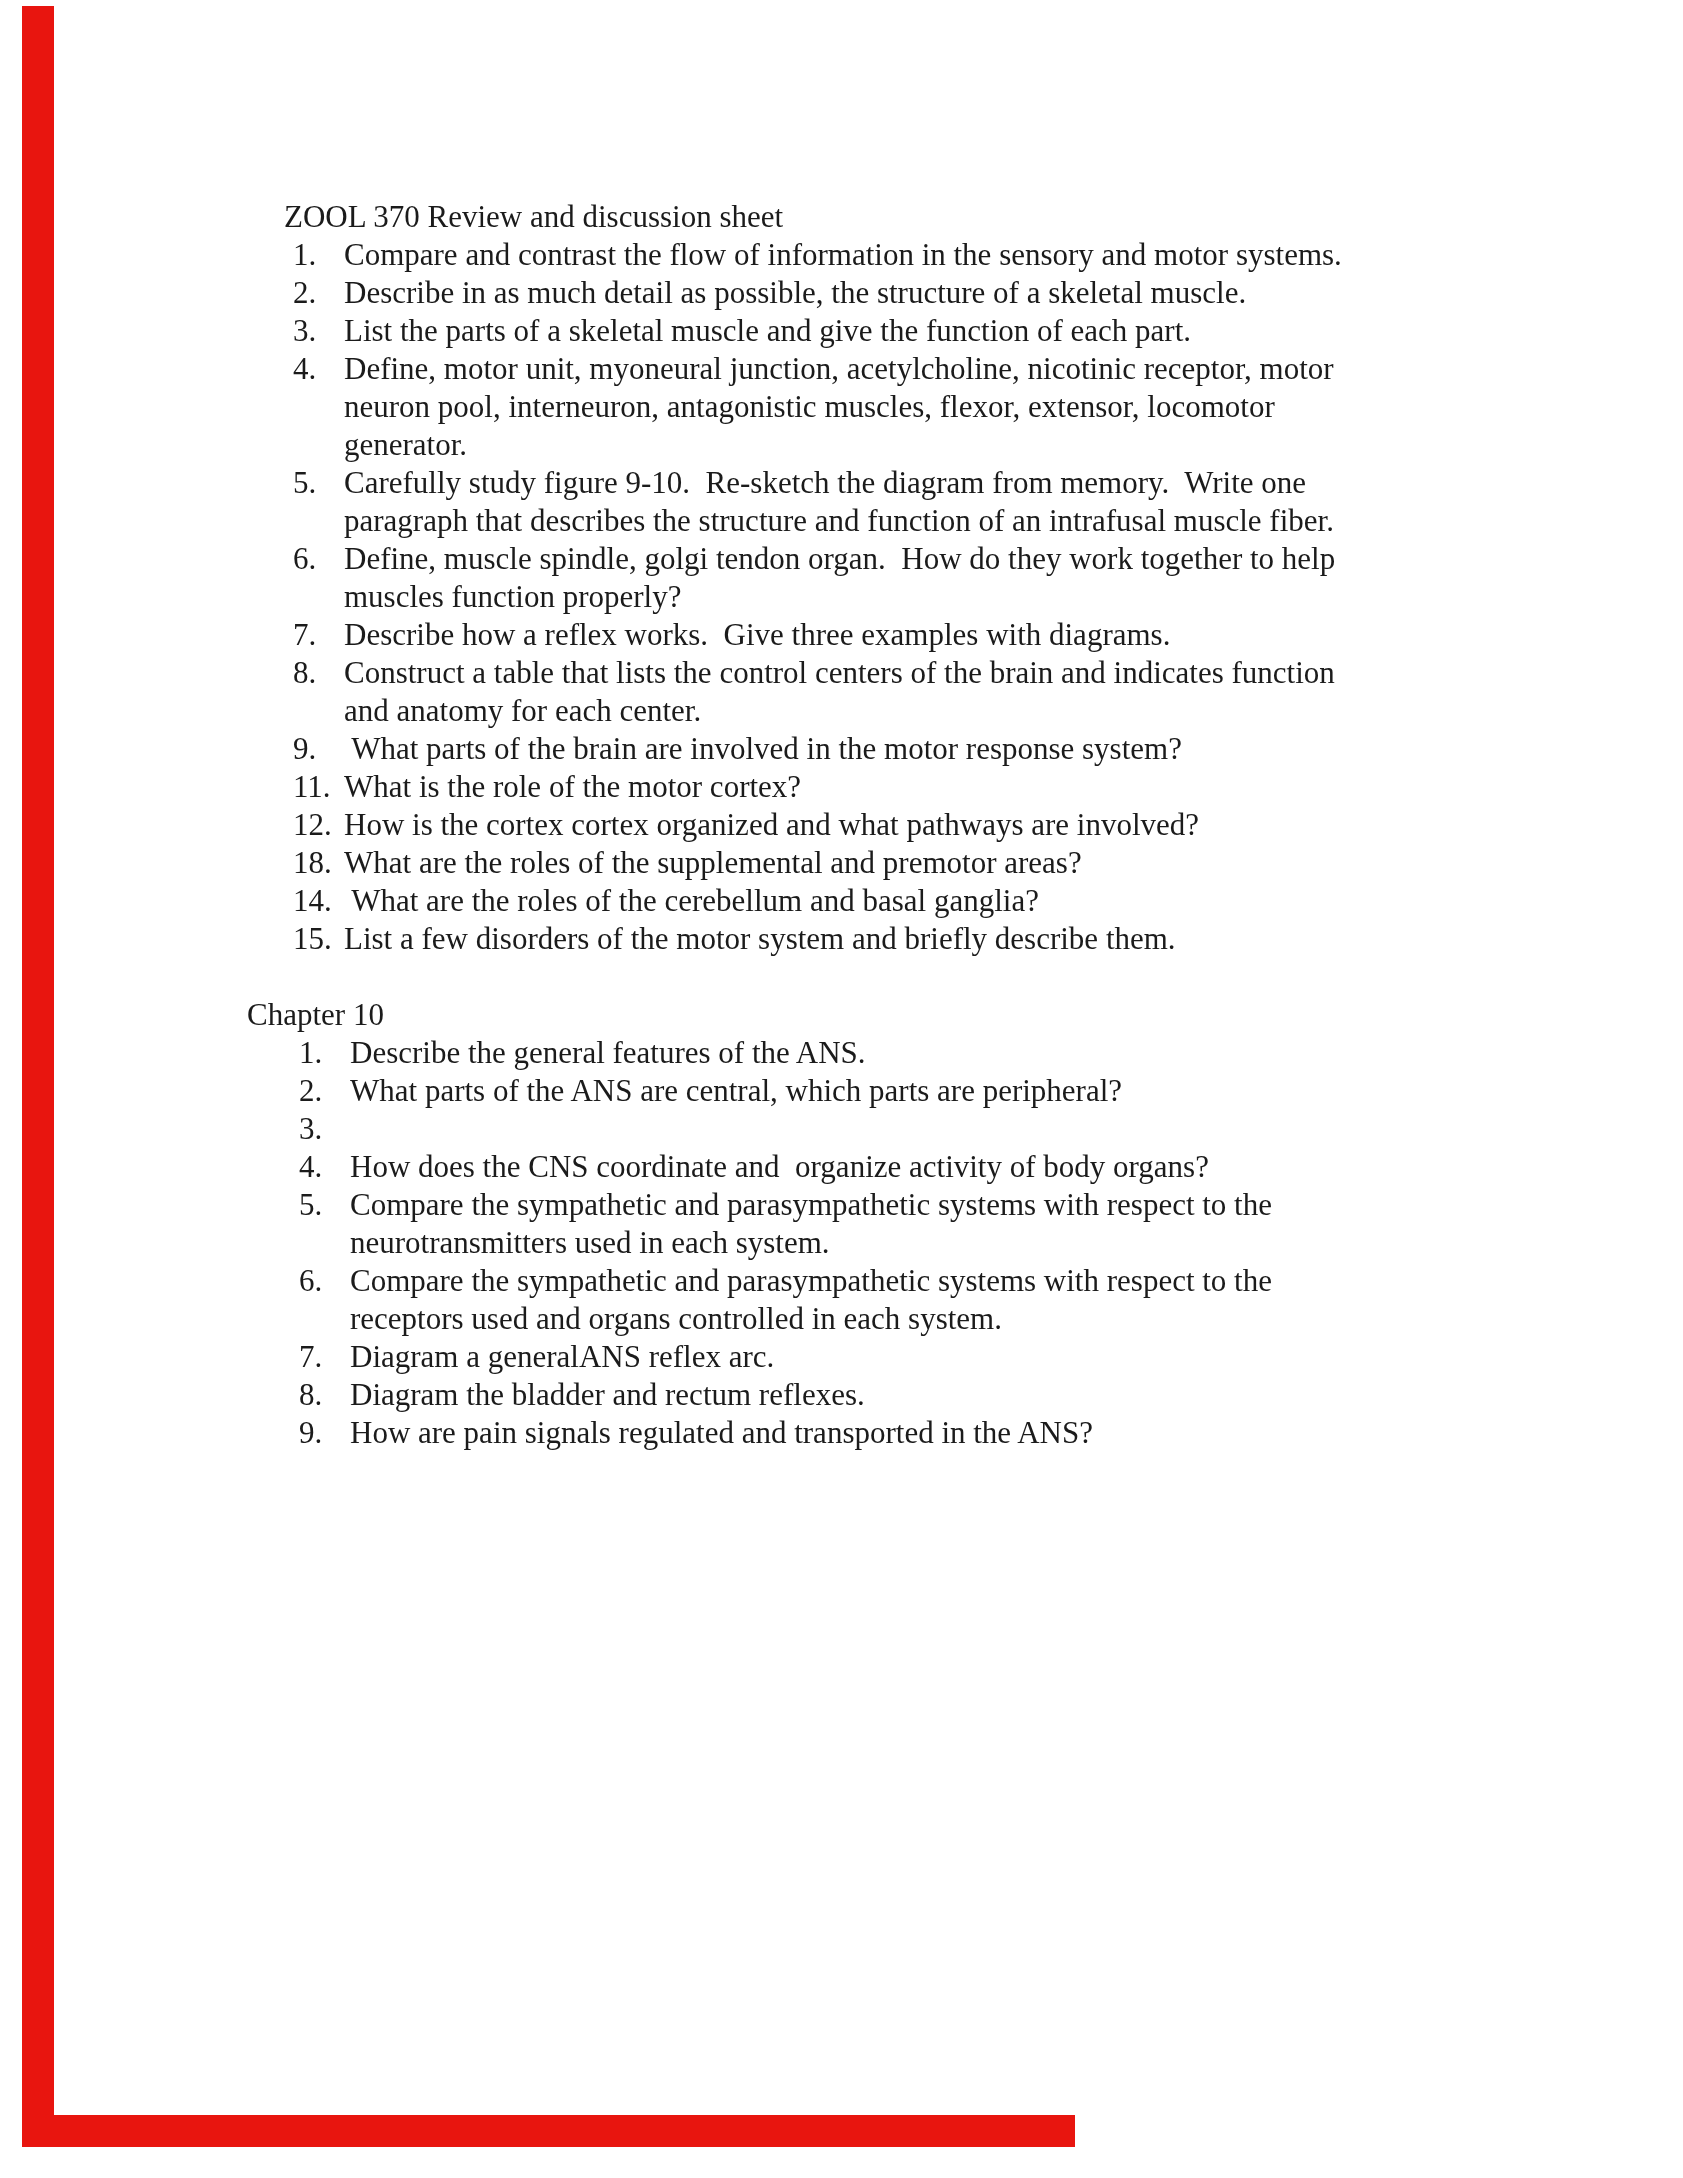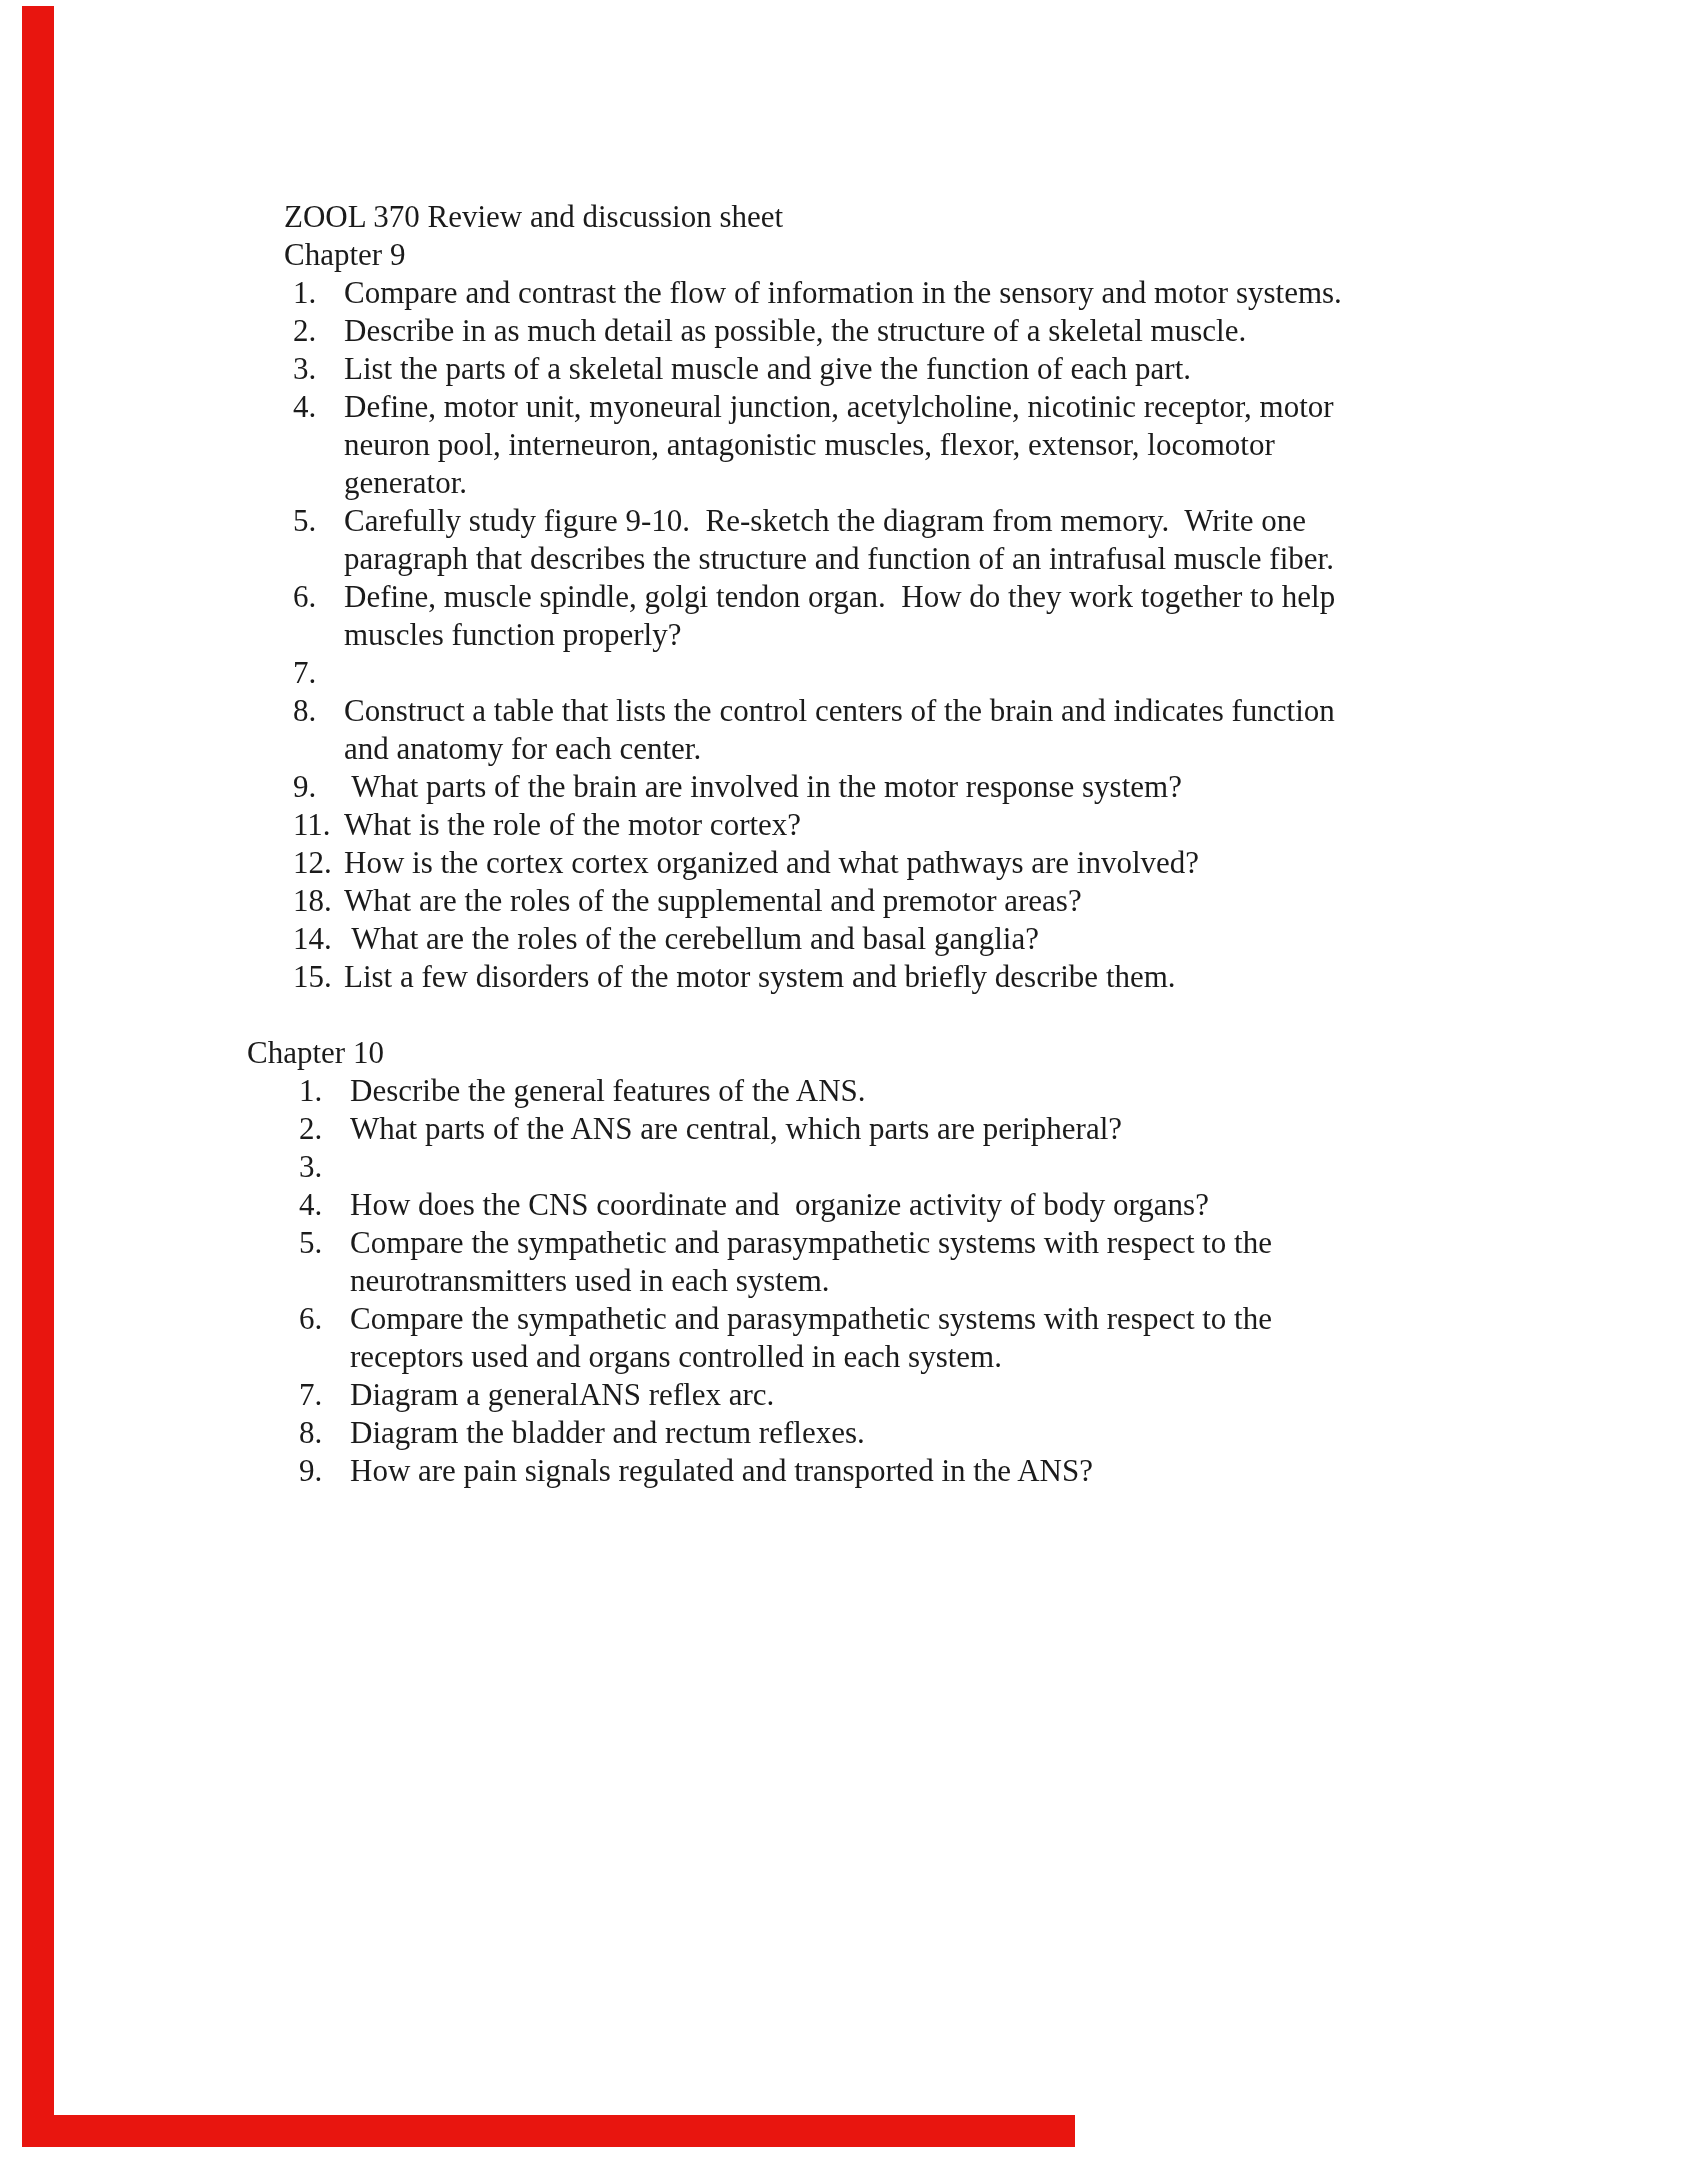--- a/index.html
+++ b/index.html
@@ -75,21 +75,20 @@
 </head>
 <body>
 
 <div class="page" style="background: rgb(255, 255, 255);">
   <div class="red-bar red-bar-v" style="background: rgb(232, 21, 15);"></div>
   <div class="red-bar red-bar-h" style="background: rgb(232, 21, 15);"></div>
   <div class="content" style="color: rgb(27, 27, 27);">
     <div class="doc-line title-line">ZOOL 370 Review and discussion sheet</div>
     <div id="chapters">
         <div class="chapter chapter-0">
-          <div class="chapter-heading">Chapter 9</div>
           <div class="item-row">
             <span class="item-num">1.</span>
             <div class="item-text">Compare and contrast the flow of information in the sensory and motor systems.</div>
           </div>
           <div class="item-row">
             <span class="item-num">2.</span>
             <div class="item-text">Describe in as much detail as possible, the structure of a skeletal muscle.</div>
           </div>
           <div class="item-row">
             <span class="item-num">3.</span>
@@ -106,20 +105,21 @@
             <div class="item-text">Carefully study figure 9-10.  Re-sketch the diagram from memory.  Write one
 paragraph that describes the structure and function of an intrafusal muscle fiber.</div>
           </div>
           <div class="item-row">
             <span class="item-num">6.</span>
             <div class="item-text">Define, muscle spindle, golgi tendon organ.  How do they work together to help
 muscles function properly?</div>
           </div>
           <div class="item-row">
             <span class="item-num">7.</span>
+            <div class="item-text">Describe how a reflex works.  Give three examples with diagrams.</div>
           </div>
           <div class="item-row">
             <span class="item-num">8.</span>
             <div class="item-text">Construct a table that lists the control centers of the brain and indicates function
 and anatomy for each center.</div>
           </div>
           <div class="item-row">
             <span class="item-num">9.</span>
             <div class="item-text"> What parts of the brain are involved in the motor response system?</div>
           </div>

